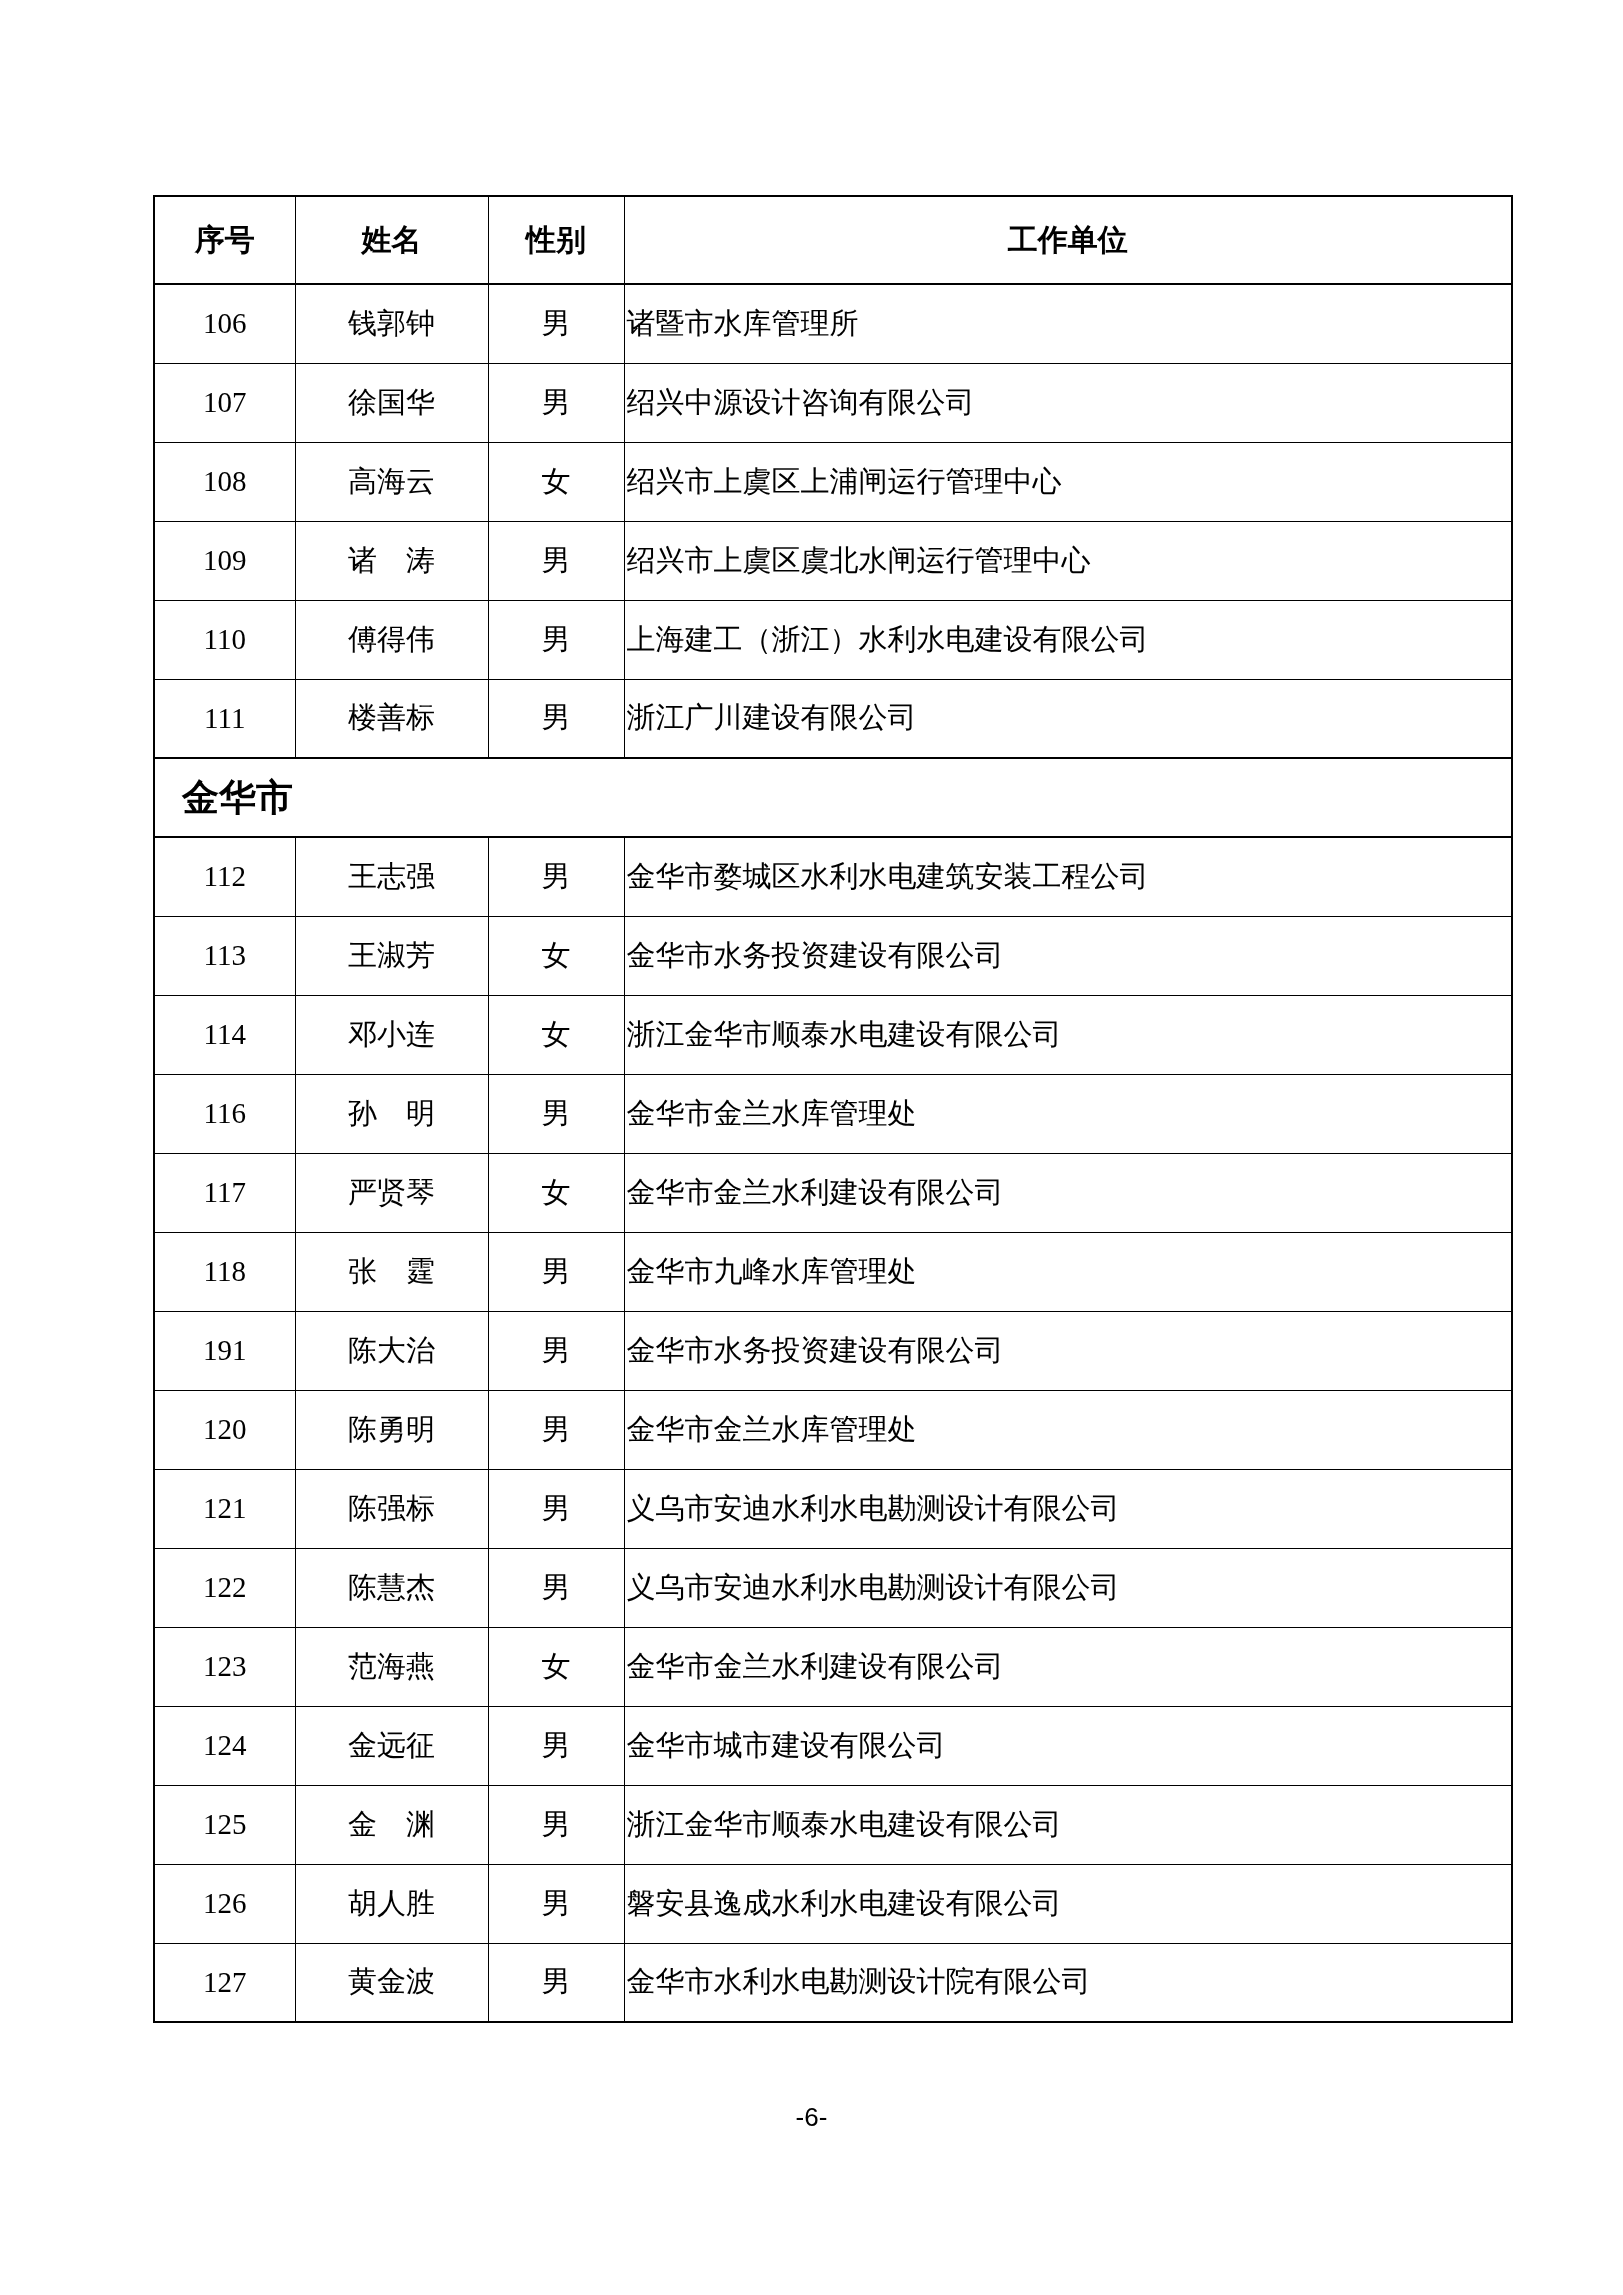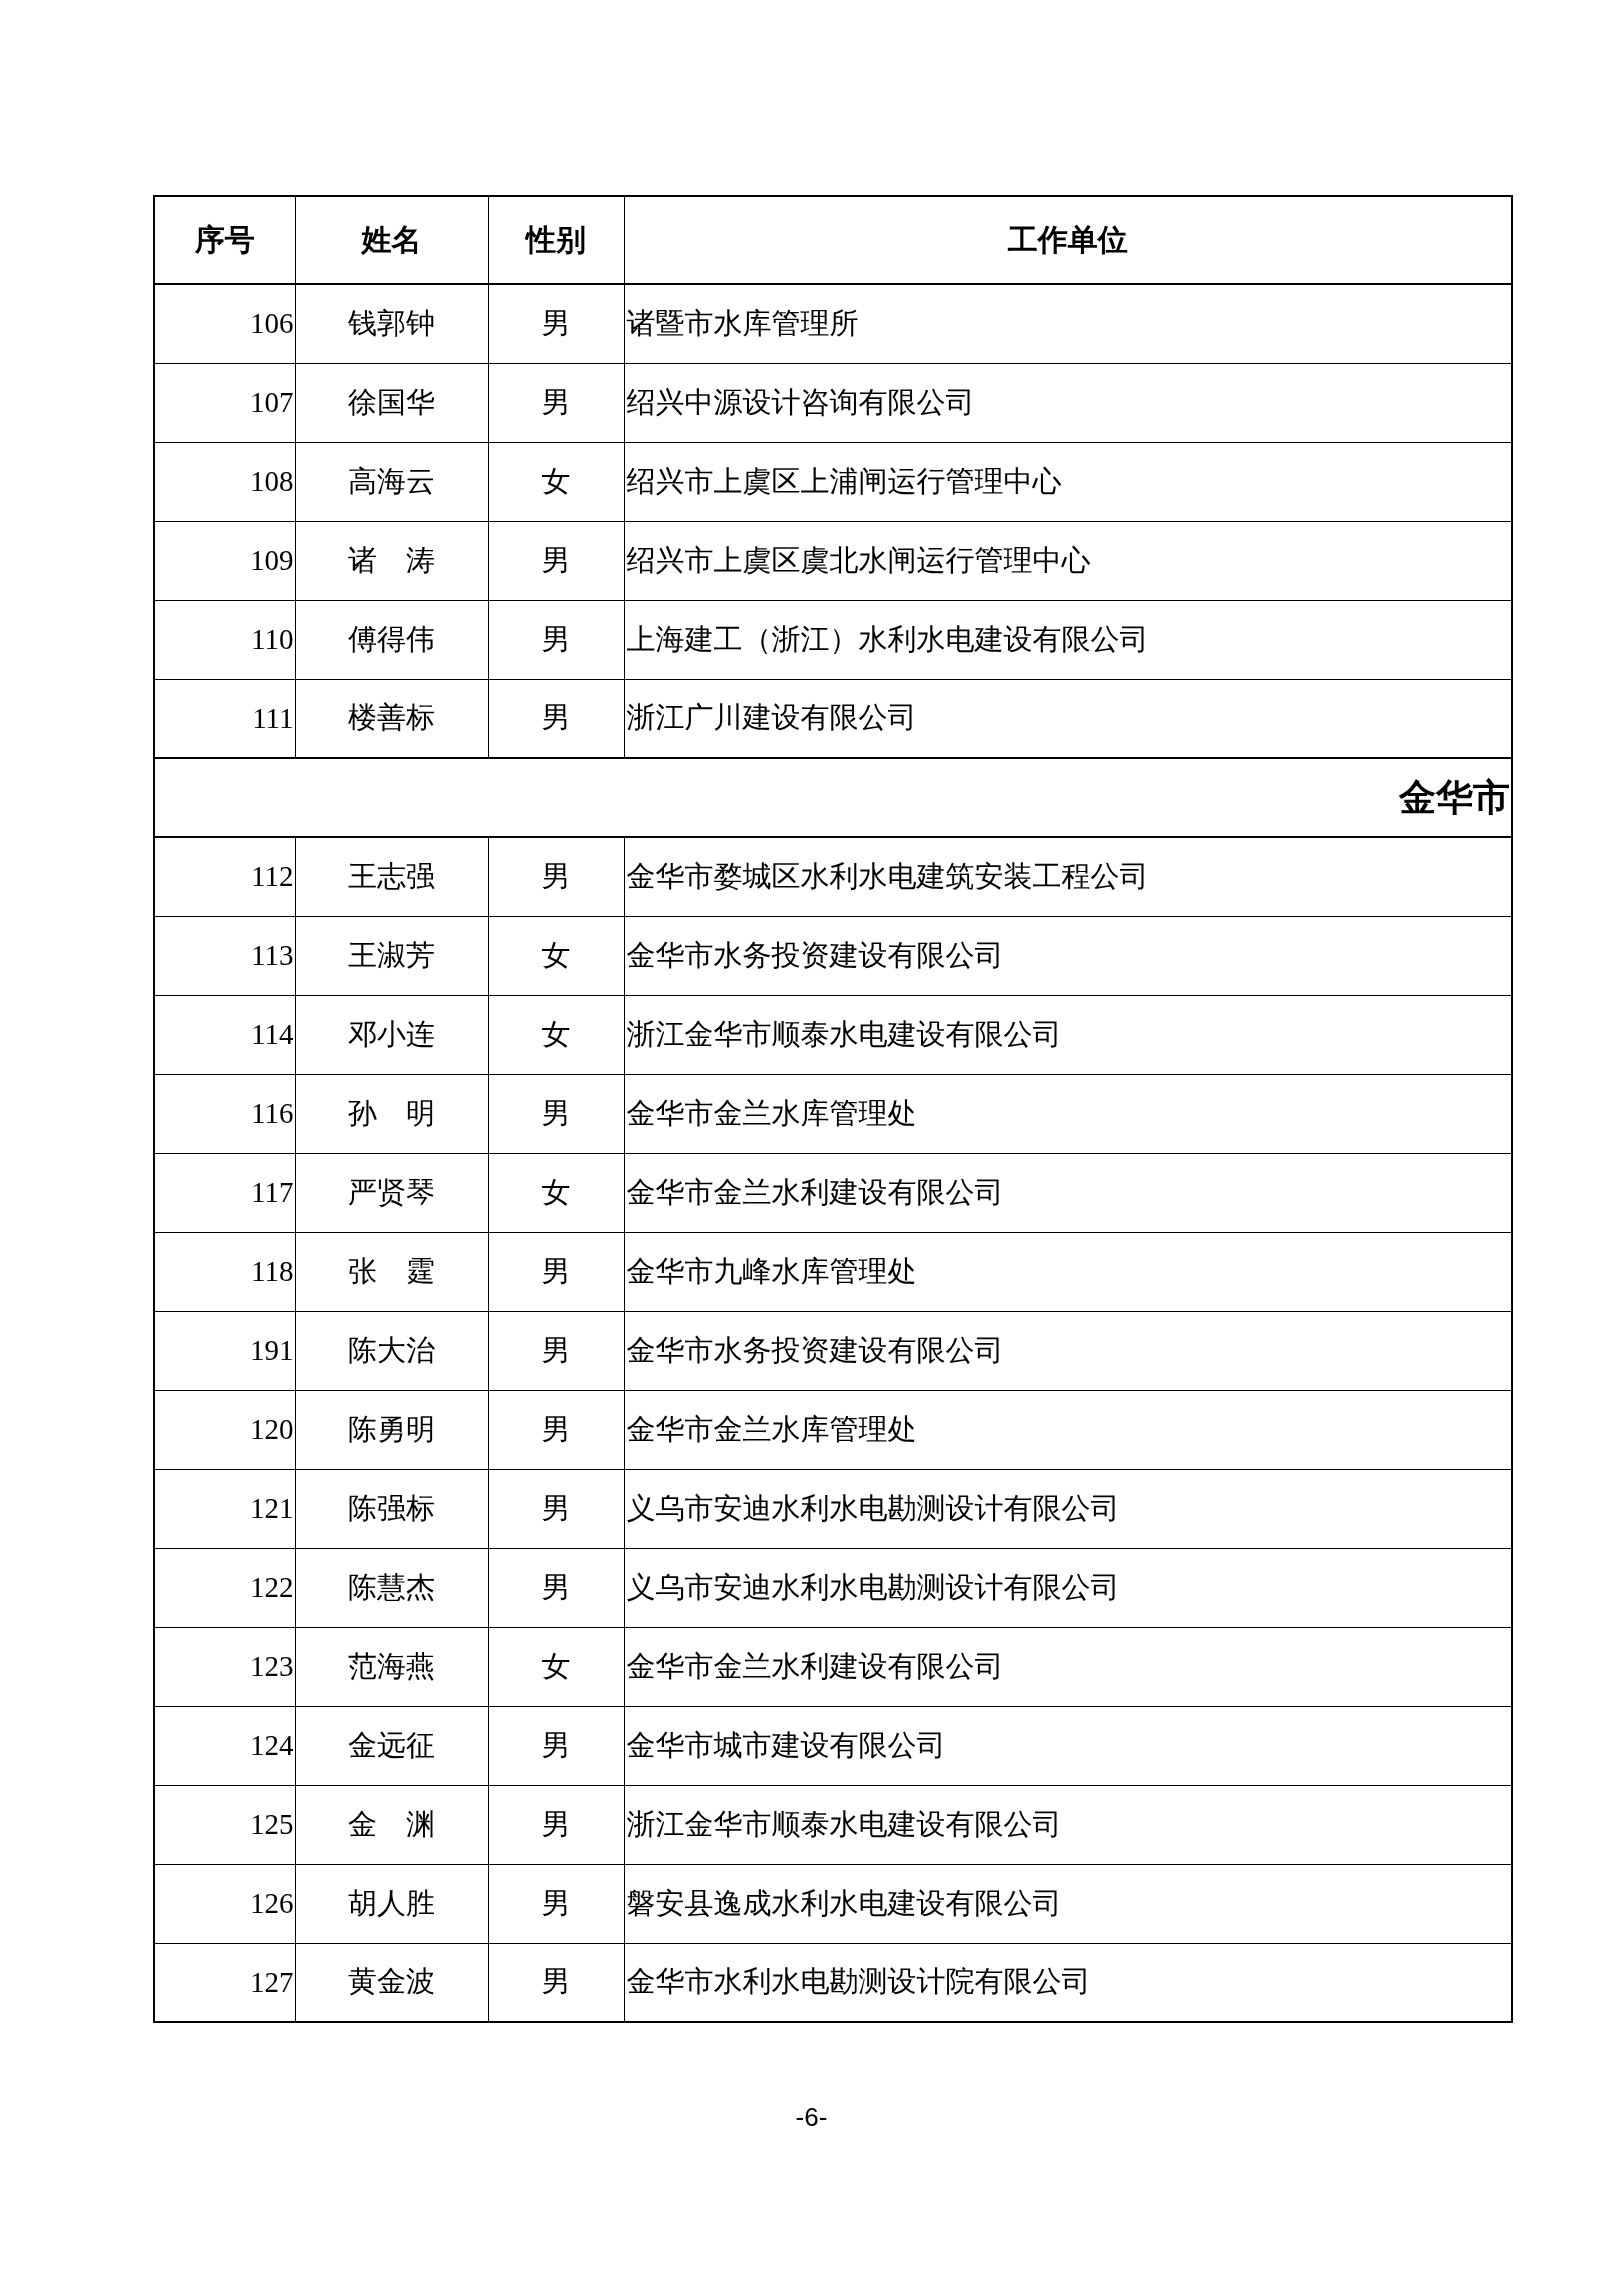--- a/index.html
+++ b/index.html
@@ -31,31 +31,31 @@
   thead tr { height:88px; }
   tbody tr { height:79px; }
   th {
     font-family:"Liberation Sans","DejaVu Sans",sans-serif;
     font-weight:bold;
     font-size:30px;
     text-align:center;
     border-bottom:2px solid #000 !important;
   }
   td { font-size:29px; }
-  td.cell-no     { text-align:right; }
+  td.cell-no     { text-align:center; }
   td.cell-name   { text-align:center; }
   td.cell-gender { text-align:center; }
   td.cell-unit   { text-align:left; padding-left:2px; }
   tr.section-row { height:79px; }
   tr.section-row td {
     font-family:"Liberation Sans","DejaVu Sans",sans-serif;
     font-weight:bold;
     font-size:37px;
-    text-align:right;
-    padding-left:1px;
+    text-align:left;
+    padding-left:27px;
     border-top:2px solid #000;
     border-bottom:2px solid #000;
   }
   .page-footer {
     position:absolute;
     top:2102px;
     left:0;
     width:100%;
     text-align:center;
     font-size:26px;

